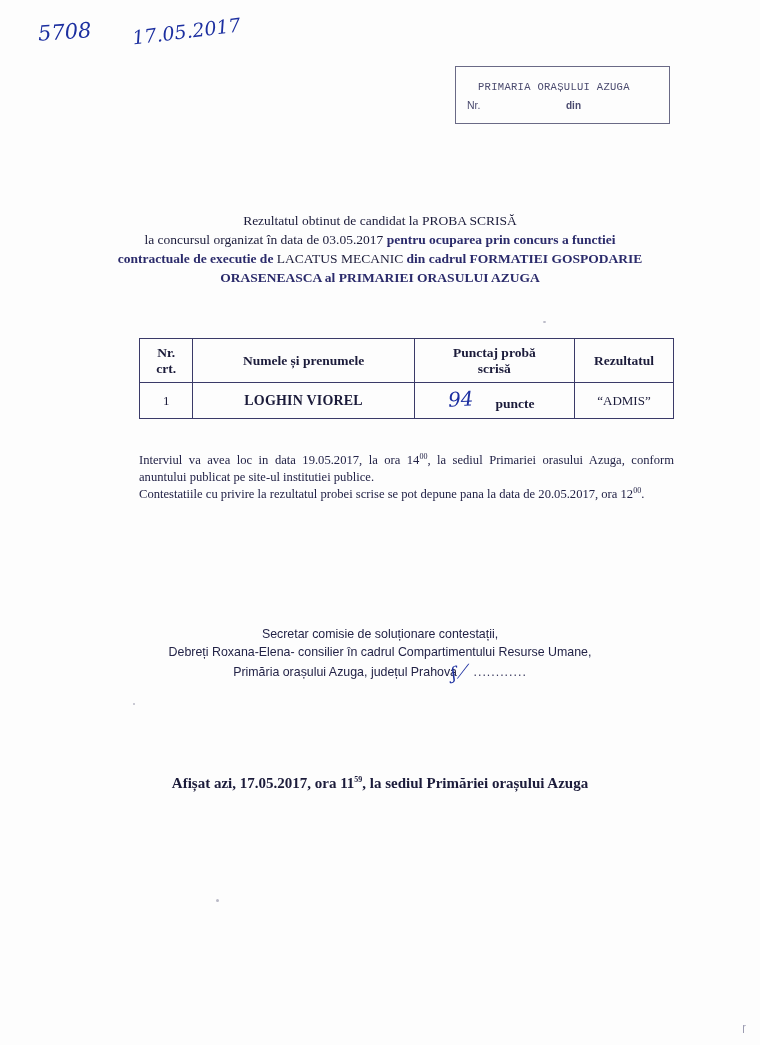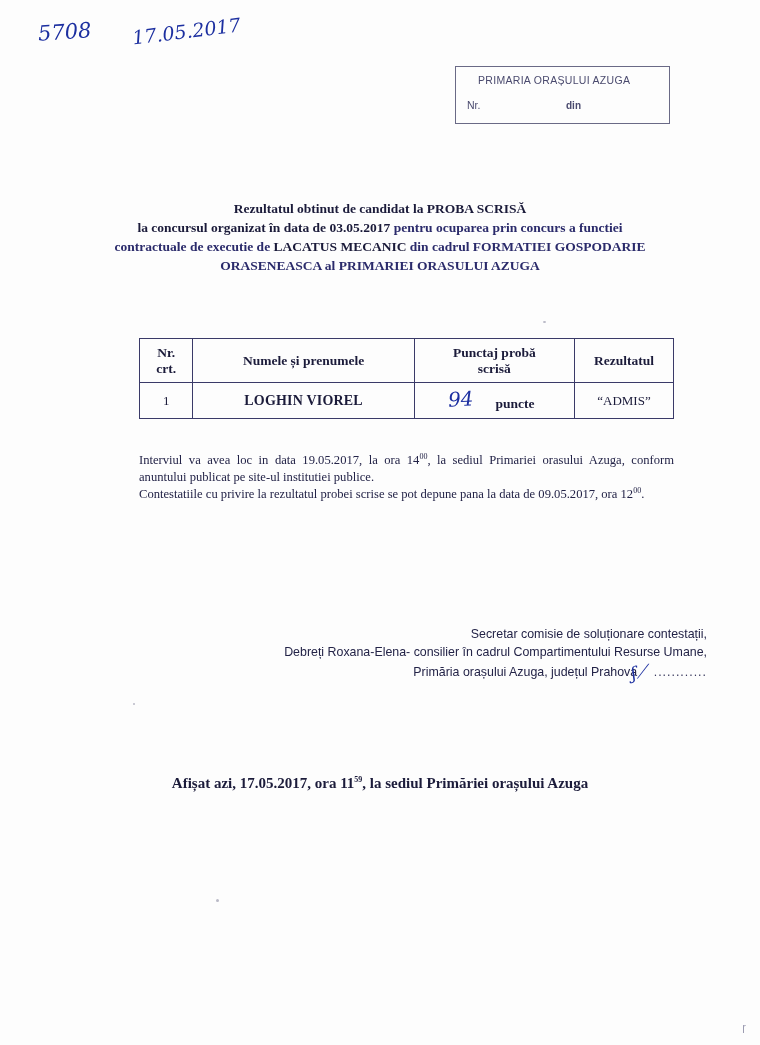--- a/index.html
+++ b/index.html
@@ -28,22 +28,22 @@
     left: 455px;
     top: 66px;
     width: 215px;
     height: 58px;
     border: 1px solid #6a6a86;
     box-sizing: border-box;
   }
   .stamp-title {
     position: absolute;
     left: 10px;
-    top: 7px;
-    font-family: Liberation Sans, sans-serif;
+    top: 14px;
+    font-family: Liberation Mono, monospace;
     font-size: 10.5px;
     letter-spacing: 0.3px;
     color: #4a4a6e;
     white-space: nowrap;
     padding-left: 12px;
   }
   .stamp-nr {
     position: absolute;
     left: 11px;
     top: 32px;
@@ -84,21 +84,21 @@
   .heading {
     position: absolute;
     left: 60px;
     top: 200px;
     width: 640px;
     text-align: center;
     line-height: 18px;
   }
   .heading div { margin-bottom: 1px; }
   .h-line { font-size: 13.5px; }
-  .b { font-weight: bold; }
+  .b { font-weight: normal; margin-top: 12px; }
   .ink { color: #2b2b6b; }
   .thin { font-weight: bold; }
 
   
   .tbl {
     position: absolute;
     left: 139px;
     top: 338px;
     width: 535px;
     border-collapse: collapse;
@@ -158,24 +158,24 @@
     text-align: justify;
     color: #232347;
   }
   .p1 { top: 448px; }
   .p2 { top: 482px; }
   sup { font-size: 8px; vertical-align: super; }
 
   
   .sig {
     position: absolute;
-    left: 67px;
+    left: 60px;
     top: 625px;
     width: 640px;
-    text-align: right;
+    text-align: center;
     font-family: "Liberation Sans", sans-serif;
     font-size: 12.4px;
     line-height: 18px;
     color: #232347;
   }
   .sig-scribble {
     font-family: "DejaVu Serif", serif;
     font-style: italic;
     color: #1c2fa0;
     font-size: 17px;
@@ -260,21 +260,21 @@
       </td>
       <td class="cell-res">“ADMIS”</td>
     </tr>
   </tbody>
     </table>
 
   <div class="para p1">
     <span>Interviul va avea loc in data 19.05.2017, la ora 14</span><sup>00</sup><span>, la sediul Primariei orasului Azuga, conform anuntului publicat pe site-ul institutiei publice.</span>
   </div>
   <div class="para p2">
-    <span>Contestatiile cu privire la rezultatul probei scrise se pot depune pana la data de 09.05.2017, ora 12</span><sup>00</sup><span>.</span>
+    <span>Contestatiile cu privire la rezultatul probei scrise se pot depune pana la data de 20.05.2017, ora 12</span><sup>00</sup><span>.</span>
   </div>
 
   <div class="sig">
     <div>Secretar comisie de soluționare contestații,</div>
     <div>Debreți Roxana-Elena- consilier în cadrul Compartimentului Resurse Umane,</div>
     <div>
       <span>Primăria orașului Azuga, județul Prahova</span><span class="sig-scribble">ʃ⟋</span><span class="dots">............</span>
     </div>
   </div>
 

